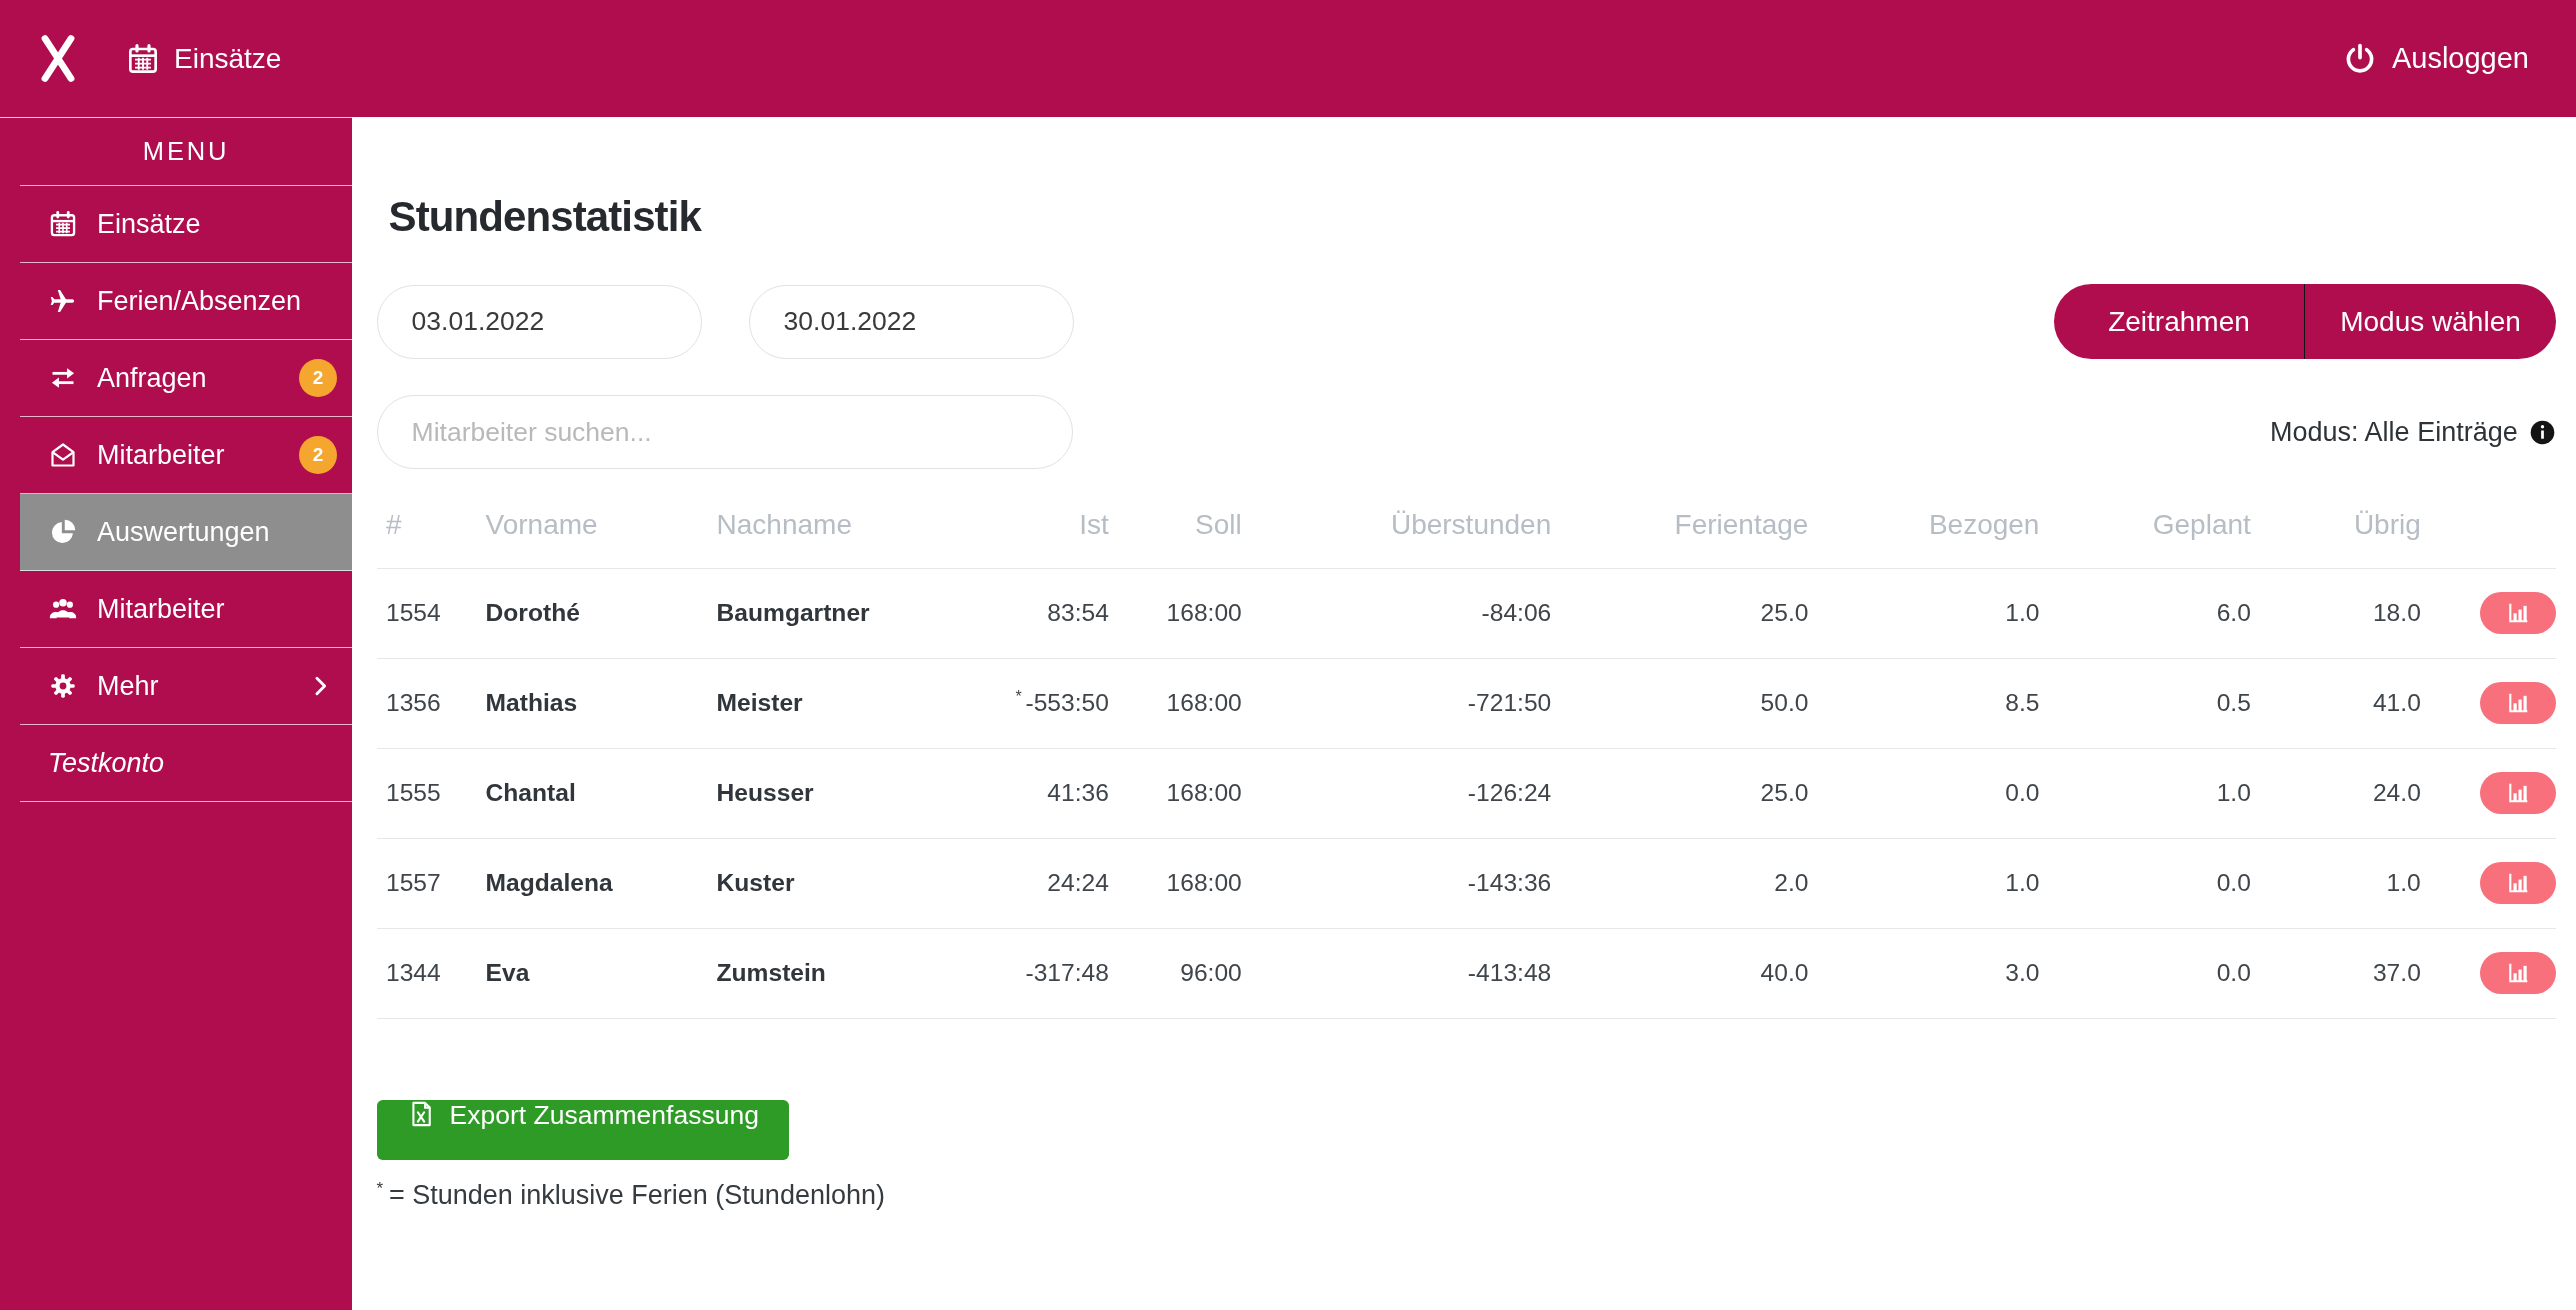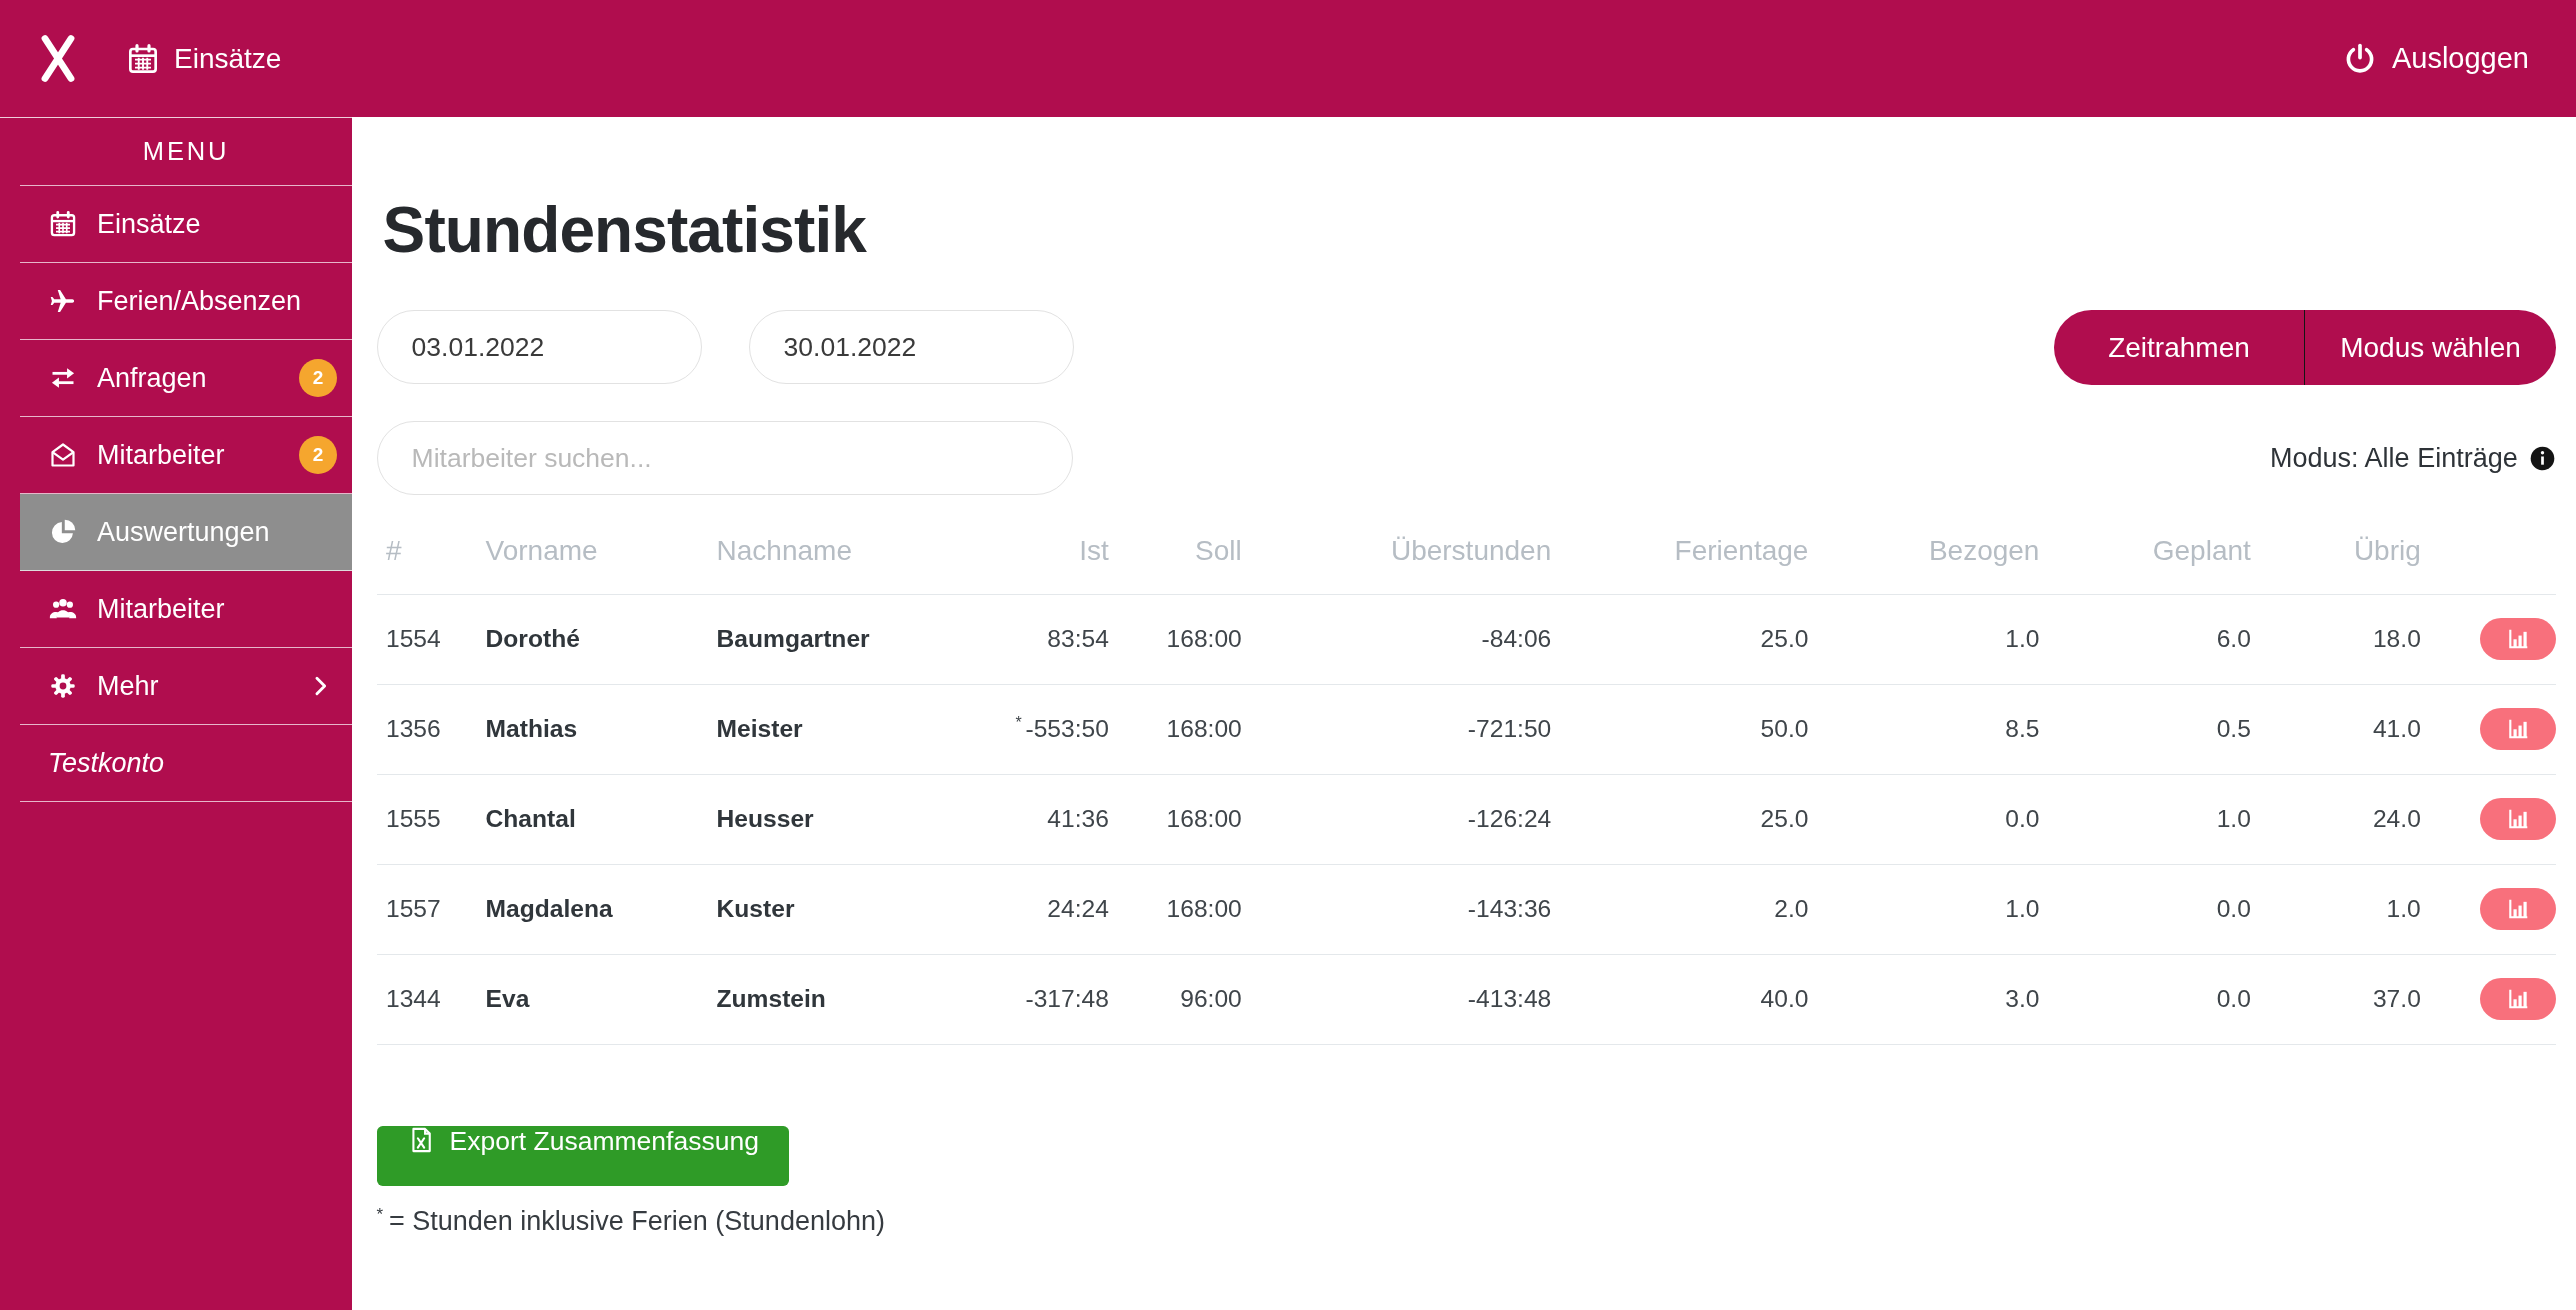--- a/index.html
+++ b/index.html
@@ -53,23 +53,23 @@
     color:#fff;font-size:19px;font-weight:bold;
     display:flex;align-items:center;justify-content:center;
   }
   .chevron{position:absolute;right:19px;top:50%;transform:translateY(-50%);display:flex;}
   
   .main{
     position:absolute;top:117px;left:352px;width:2224px;height:1194px;
     background:#fff;padding:0 20px 0 24.6px;
   }
   .page-title{
-    font-size:64px;font-weight:800;letter-spacing:-0.9px;color:#26292d;margin:76px 0 0 6px;
-  }
-  .filters-row{margin-top:43px;display:flex;align-items:flex-start;}
+    font-size:42px;font-weight:800;letter-spacing:-0.9px;color:#26292d;margin:76px 0 0 12px;
+  }
+  .filters-row{margin-top:43px;display:flex;align-items:center;}
   .date-input{
     width:325px;height:74px;border:1.9px solid #e2e2e2;border-radius:37px;
     font-size:26.5px;color:#3a3a3a;padding:0 34px;outline:none;background:#fff;
     font-family:inherit;
   }
   .date-input + .date-input{margin-left:47px;}
   .btn-group{margin-left:auto;display:flex;height:75px;border-radius:38px;overflow:hidden;}
   .btn-group button{
     background:var(--crimson);color:#fff;border:none;font-size:28px;
     font-family:inherit;width:251px;cursor:pointer;

